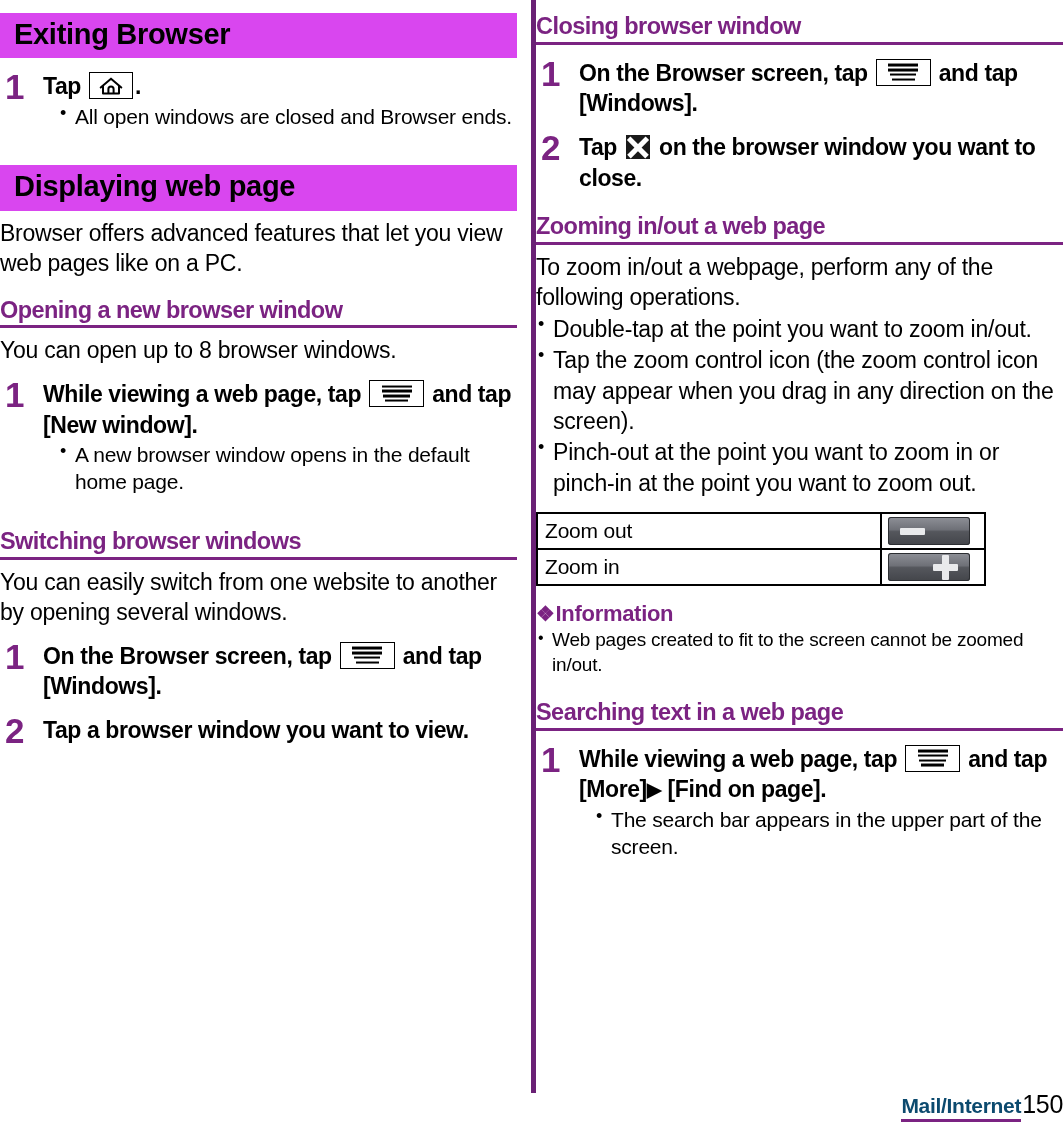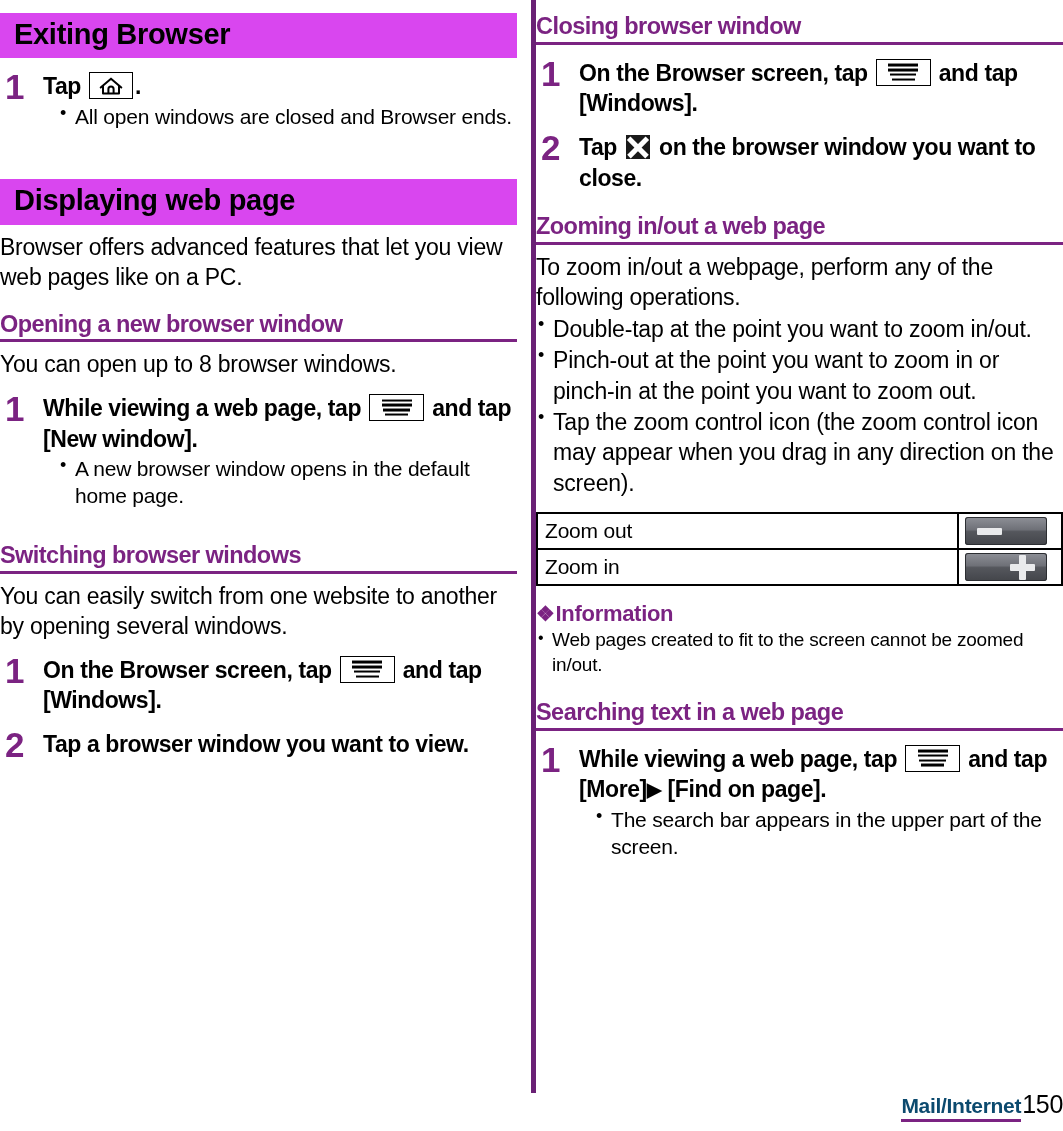--- a/index.html
+++ b/index.html
@@ -178,21 +178,21 @@
   .tri {
     display: inline-block;
     font-size: 19px;
     vertical-align: 1px;
     letter-spacing: 0;
   }
 
   
   table.ztable {
     border-collapse: collapse;
-    width: 527px;
+    width: 450px;
     margin-top: 14px;
     table-layout: fixed;
     padding-left: 28px;
   }
   table.ztable td {
     border: 2px solid #000;
     height: 36px;
     vertical-align: middle;
   }
   td.zlabel {
@@ -286,21 +286,21 @@
               <path d="M10.4 17.0 V12.6 a2.6 2.6 0 0 1 5.2 0 V17.0" stroke="#000" stroke-width="2" fill="none"></path>
             </svg>
           </span><span>.</span>
         </div>
         <ul class="bullets">
           <li>All open windows are closed and Browser ends.</li>
         </ul>
       </div>
     </div>
 
-    <div class="banner" style="margin-top:49px;">Displaying web page</div>
+    <div class="banner" style="margin-top:35px;">Displaying web page</div>
 
     <div class="body-p">Browser offers advanced features that let you view web pages like on a PC.</div>
 
     <div class="subhead">Opening a new browser window</div>
     <div class="body-p">You can open up to 8 browser windows.</div>
 
     <div class="step">
       <div class="step-num">1</div>
       <div class="step-body">
         <div class="step-title">
@@ -384,22 +384,22 @@
           <span>on the browser window you want to close.</span>
         </div>
       </div>
     </div>
 
     <div class="subhead" style="margin-top:20px;">Zooming in/out a web page</div>
     <div class="body-p">To zoom in/out a webpage, perform any of the following operations.</div>
 
     <ul class="bullets big">
       <li>Double-tap at the point you want to zoom in/out.</li>
+      <li>Tap the zoom control icon (the zoom control icon may appear when you drag in any direction on the screen).</li>
       <li>Pinch-out at the point you want to zoom in or pinch-in at the point you want to zoom out.</li>
-      <li>Tap the zoom control icon (the zoom control icon may appear when you drag in any direction on the screen).</li>
     </ul>
 
     <table class="ztable">
       <tbody>
         <tr>
           <td class="zlabel">Zoom out</td>
           <td class="zicon">
             <span class="zbtn minus">
               <span class="glyph-h"></span>
             </span>

